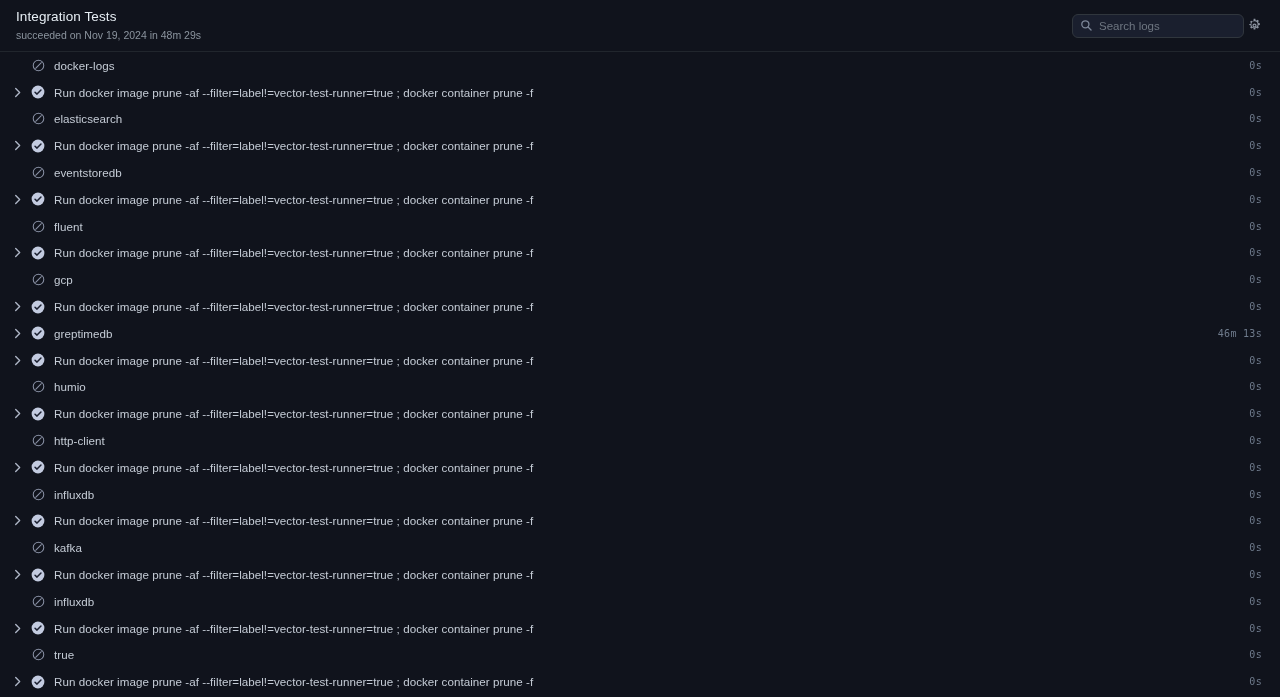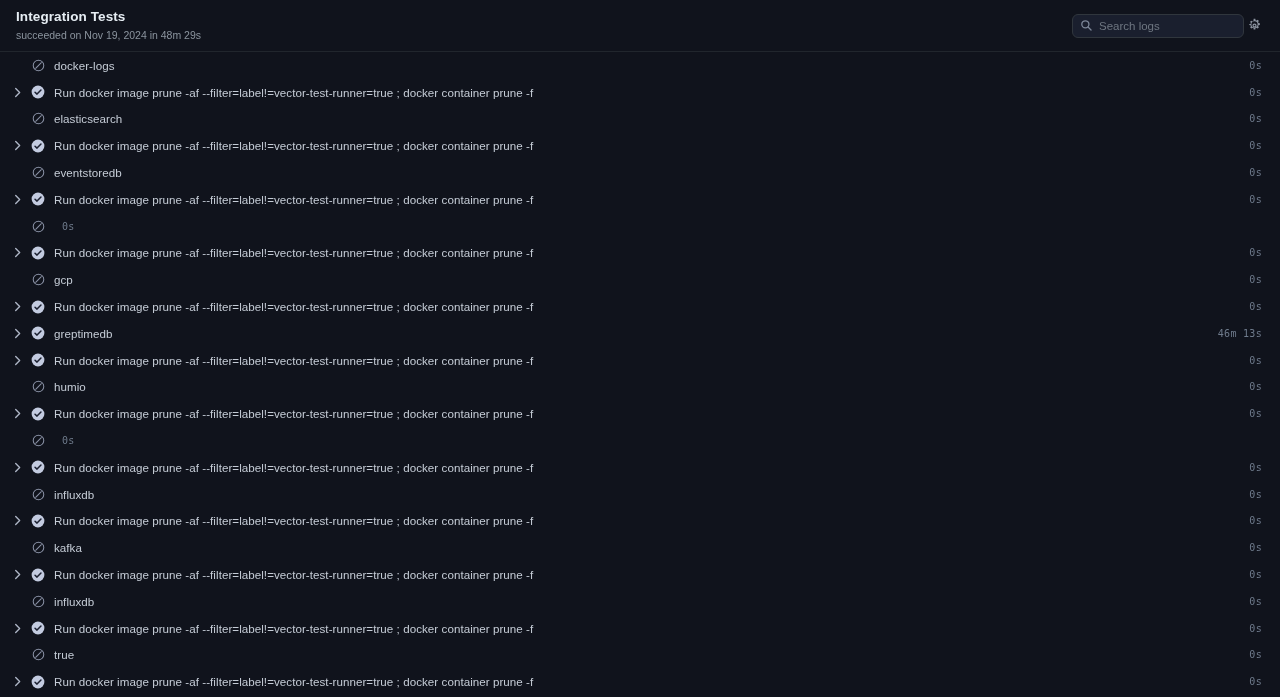--- a/index.html
+++ b/index.html
@@ -39,21 +39,21 @@
   .header-left {
     display: flex;
     flex-direction: column;
     justify-content: center;
     flex: 1 1 auto;
     min-width: 0;
   }
 
   .run-title {
     font-size: 13.5px;
-    font-weight: bold;
+    font-weight: normal;
     color: #e6edf3;
     line-height: 16px;
     letter-spacing: .1px;
   }
 
   .run-subtitle {
     font-size: 10.5px;
     color: #8b949e;
     line-height: 14px;
     margin-top: 3px;
@@ -278,20 +278,21 @@
         <span class="row-duration">0s</span>
       </div>
       <div class="log-row">
         <span class="chevron-cell"></span>
         <span class="status-cell">
           <svg width="13" height="13" viewBox="0 0 16 16" fill="none">
             <circle cx="8" cy="8" r="6.5" stroke="#8b93a7" stroke-width="1.25"></circle>
             <line x1="4.2" y1="11.8" x2="11.8" y2="4.2" stroke="#8b93a7" stroke-width="1.25"></line>
           </svg>
         </span>
+        <span class="row-label">fluent</span>
         <span class="row-duration">0s</span>
       </div>
       <div class="log-row">
         <span class="chevron-cell">
           <svg width="9" height="11" viewBox="0 0 10 12" fill="none">
             <path d="M3 1.6 L7.4 6 L3 10.4" stroke="#aeb6c6" stroke-width="1.5" stroke-linecap="round" stroke-linejoin="round"></path>
           </svg>
         </span>
         <span class="status-cell">
           <svg width="14" height="14" viewBox="0 0 16 16">
@@ -385,20 +386,21 @@
         <span class="row-duration">0s</span>
       </div>
       <div class="log-row">
         <span class="chevron-cell"></span>
         <span class="status-cell">
           <svg width="13" height="13" viewBox="0 0 16 16" fill="none">
             <circle cx="8" cy="8" r="6.5" stroke="#8b93a7" stroke-width="1.25"></circle>
             <line x1="4.2" y1="11.8" x2="11.8" y2="4.2" stroke="#8b93a7" stroke-width="1.25"></line>
           </svg>
         </span>
+        <span class="row-label">http-client</span>
         <span class="row-duration">0s</span>
       </div>
       <div class="log-row">
         <span class="chevron-cell">
           <svg width="9" height="11" viewBox="0 0 10 12" fill="none">
             <path d="M3 1.6 L7.4 6 L3 10.4" stroke="#aeb6c6" stroke-width="1.5" stroke-linecap="round" stroke-linejoin="round"></path>
           </svg>
         </span>
         <span class="status-cell">
           <svg width="14" height="14" viewBox="0 0 16 16">

